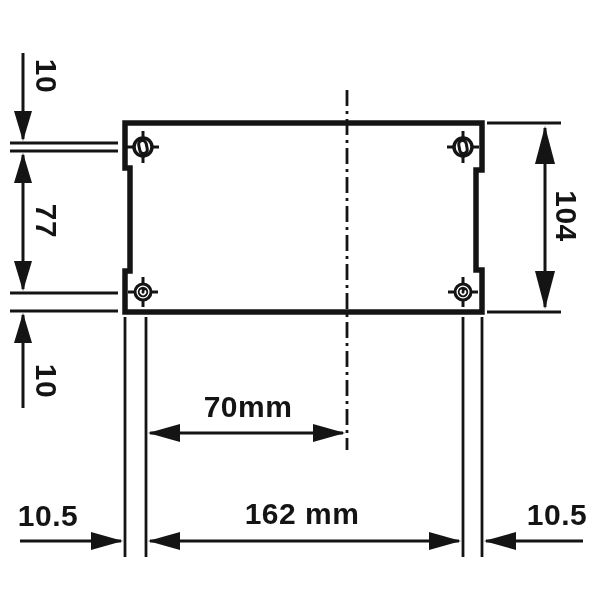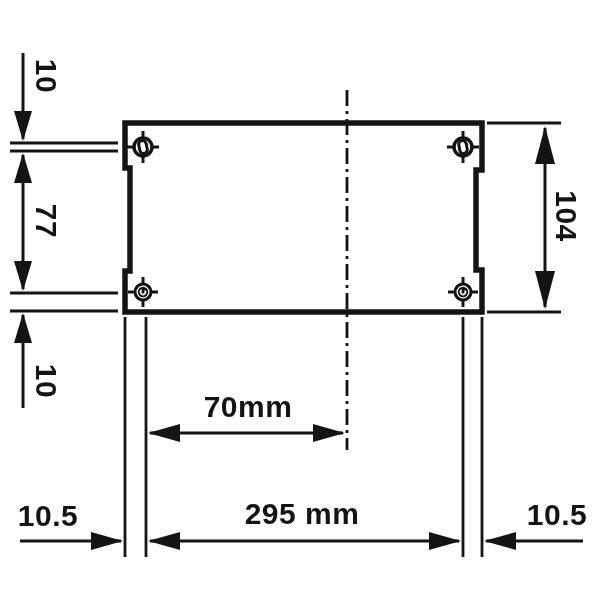--- a/index.html
+++ b/index.html
@@ -156,17 +156,17 @@
   <div class="dim-label rot" style="left:46px; top:221px;">77</div>
 
   <div class="dim-label rot" style="left:46px; top:381px;">10</div>
 
   <div class="dim-label rot" style="left:566px; top:216px;">104</div>
 
   <div class="dim-label" style="left:248px; top:407px;text-align:right;">70mm</div>
 
   <div class="dim-label" style="left:48px; top:516px;">10.5</div>
 
-  <div class="dim-label" style="left:302px; top:514px;">295 mm</div>
+  <div class="dim-label" style="left:302px; top:514px;">162 mm</div>
 
   <div class="dim-label" style="left:557px; top:515px;">10.5</div>
 
 </div>
 
 </body></html>

